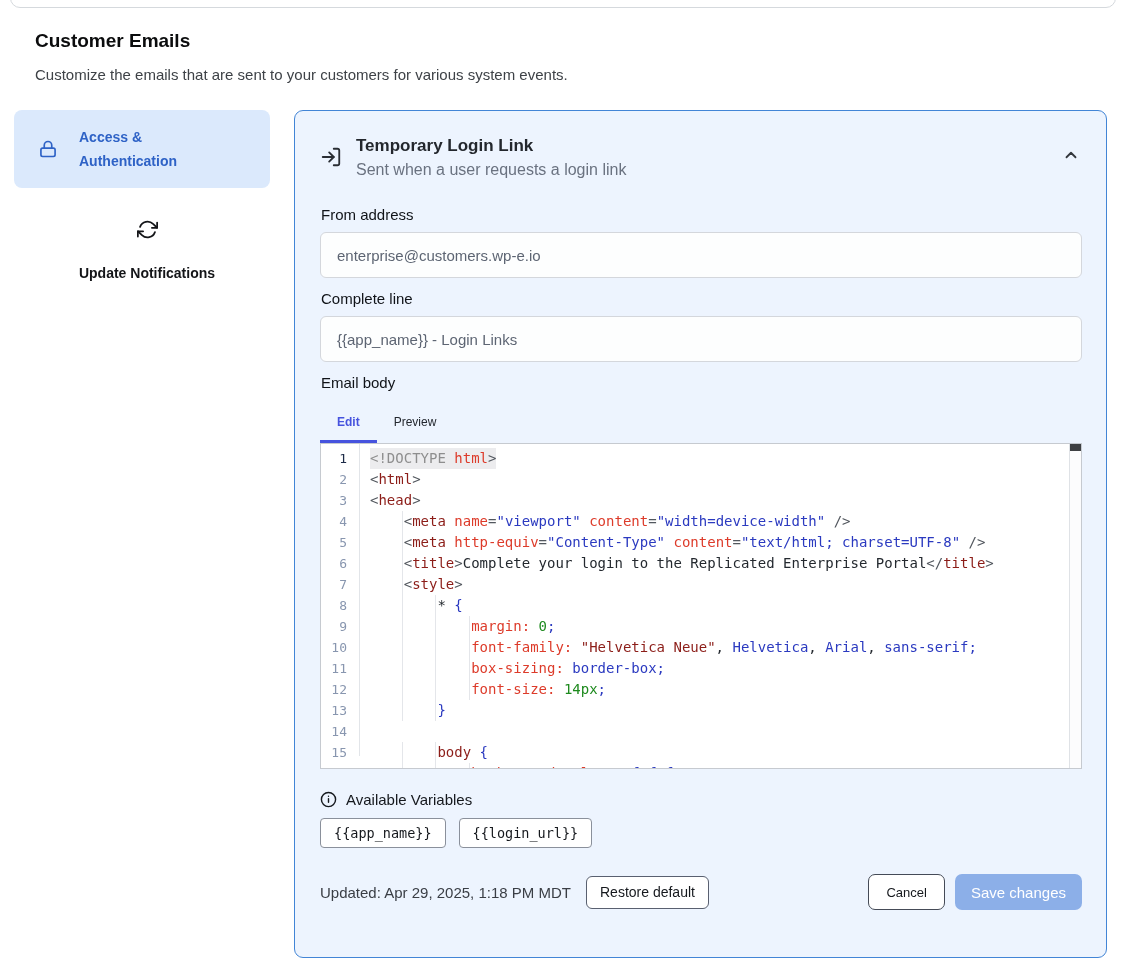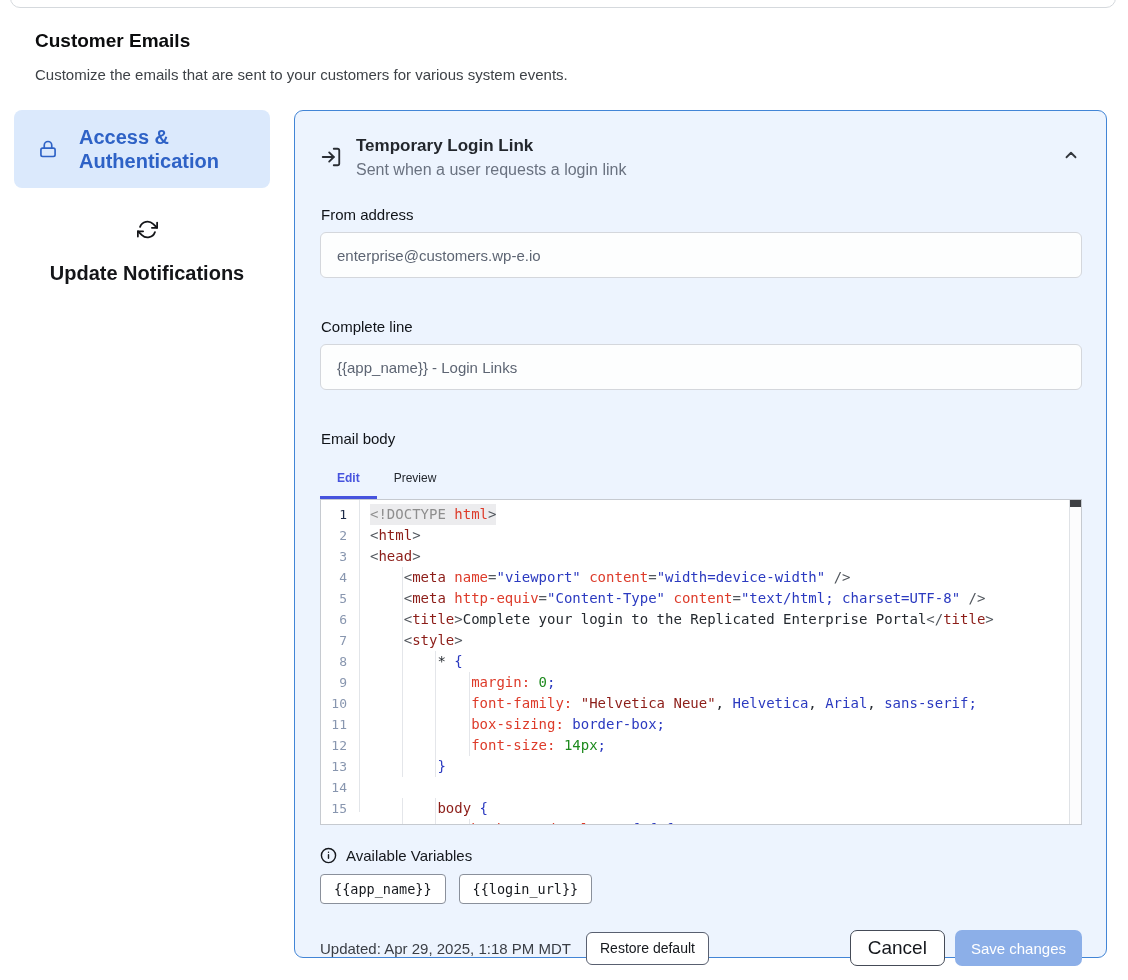--- a/index.html
+++ b/index.html
@@ -11,41 +11,41 @@
   
   .top-card-edge { position:absolute; left:10px; top:-30px; width:1106px; height:38px;
     border:1px solid #d5d9dd; border-radius:10px; background:#fff; }
 
   .page-title { position:absolute; left:35px; top:30px; margin:0; font-size:19px; font-weight:700; color:#0b0c0d; }
   .page-sub   { position:absolute; left:35px; top:66px; margin:0; font-size:15px; color:#3e4247; }
 
   
   .sidebar { position:absolute; left:14px; top:110px; width:256px; }
   .side-item { display:flex; align-items:center; gap:21px; padding:14px 14px 14px 24px;
-    border-radius:8px; font-size:20px; font-weight:600; color:#141518; cursor:pointer; }
+    border-radius:8px; font-size:14px; font-weight:600; color:#141518; cursor:pointer; }
   .side-item .lbl { line-height:24px; }
   .side-item.active { background:#dbe9fc; color:#2e62c6; min-height:78px; }
   .side-item.active .lbl { width:152px; }
   .side-item + .side-item { margin-top:17px;flex-direction:column; }
   .side-icon { flex:0 0 20px; display:flex; align-items:center; }
 
   
   .panel { position:absolute; left:294px; top:110px; width:813px; height:848px;
     background:#edf4fe; border:1.5px solid #4285d6; border-radius:9px; padding:24px 24px 0 25px; }
 
   .panel-header { display:flex; gap:14px; margin-bottom:27px; }
   .panel-header .hicon { align-self:center; display:flex; }
   .ptitle { margin:0; font-size:17px; font-weight:700; color:#23272d; line-height:22px; }
   .psub   { margin:3px 0 0 0; font-size:16px; color:#6a7280; line-height:19px; }
   .collapse-btn { margin-left:auto; align-self:flex-start; margin-top:9px; background:none; border:none; padding:2px; cursor:pointer; display:flex; }
 
   .field-label { font-size:15px; color:#101318; margin:0 0 9px 1px; }
   .text-input { width:100%; height:46px; border:1px solid #d4d7dc; border-radius:6px; background:#fdfefe;
     padding:0 16px; font-size:15px; color:#5d6573; font-family:"Liberation Sans",sans-serif; outline:none; }
-  .field { margin-bottom:40px; }
+  .field { margin-bottom:12px; }
 
   .body-label { margin-bottom:15px; }
 
   
   .tabs { display:flex; }
   .tab { padding:9px 17px 11px 17px; font-size:12px; color:#23272e; cursor:pointer; border-bottom:3px solid transparent; }
   .tab.active { color:#4653de; font-weight:700; border-bottom-color:#4653de; }
 
   
   .editor { position:relative; height:326px; background:#fff; border:1px solid #c6cad0; overflow:hidden;
@@ -74,21 +74,21 @@
   .chips { margin-top:10px; display:flex; gap:13px; }
   .chip { height:30px; display:flex; align-items:center; padding:0 13px; background:#fff;
     border:1px solid #8a909b; border-radius:4px; font-family:"DejaVu Sans Mono",monospace; font-size:13.5px; color:#15181d; cursor:pointer; }
 
   
   .panel-footer { margin-top:26px; display:flex; align-items:center; }
   .updated { font-size:15px; color:#3a3e45; }
   .btn { font-family:"Liberation Sans",sans-serif; cursor:pointer; }
   .btn-restore { margin-left:15px; height:33px; padding:0 13px; border:1px solid #596070; border-radius:6px; background:#fff; font-size:14px; color:#15181d; }
   .footer-right { margin-left:auto; display:flex; gap:10px; }
-  .btn-cancel { height:36px; padding:0 17px; border:1px solid #454b57; border-radius:7px; background:#fff; font-size:19px; color:#15181d; }
+  .btn-cancel { height:36px; padding:0 17px; border:1px solid #454b57; border-radius:7px; background:#fff; font-size:13px; color:#15181d; }
   .btn-save { height:36px; padding:0 16px; border:none; border-radius:7px; background:#8cafe8; font-size:15px; color:#ffffff; }
   svg { display:block; }
 </style>
 </head>
 <body>
 
 <div class="top-card-edge"></div>
 
 <h1 class="page-title">Customer Emails</h1>
 <p class="page-sub">Customize the emails that are sent to your customers for various system events.</p>

